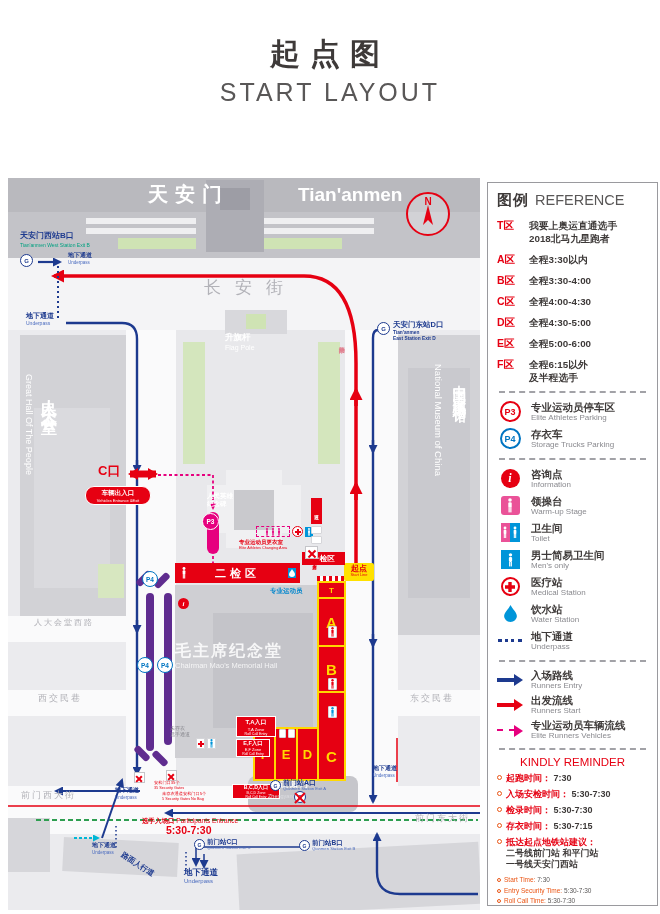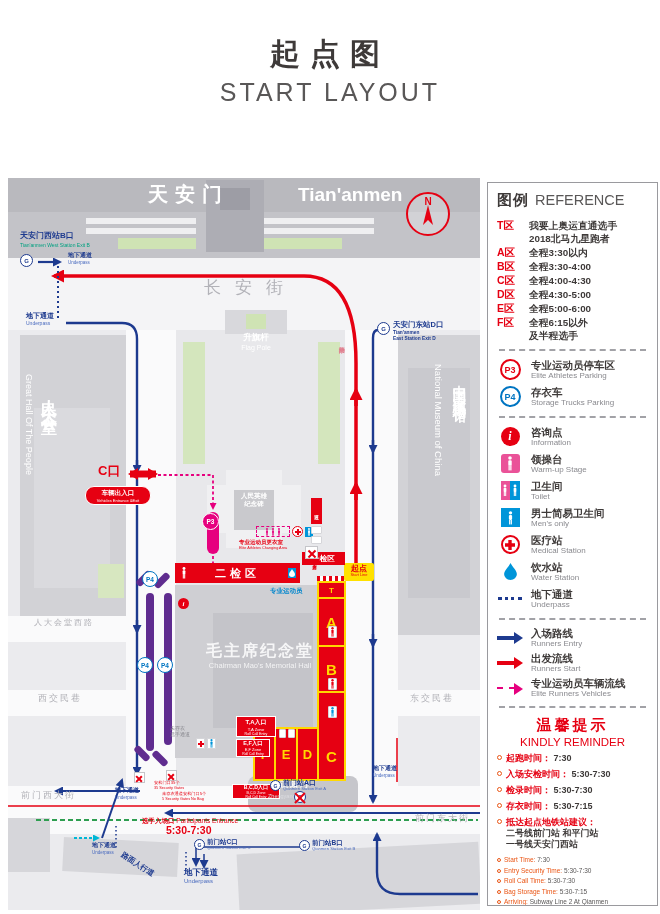--- a/index.html
+++ b/index.html
@@ -5,21 +5,21 @@
   *{margin:0;padding:0;box-sizing:border-box}
   html,body{background:#fff}
   body{width:660px;height:914px;position:relative;font-family:"Liberation Sans","DejaVu Sans",sans-serif;overflow:hidden}
   .page{position:absolute;inset:0;background:#fff}
   .titleblock{position:absolute;left:0;top:34px;width:660px;text-align:center}
   .t-cn{font-size:30px;font-weight:bold;color:#3e3a39;letter-spacing:10px}
   .t-en{font-size:25px;color:#595757;letter-spacing:3px;margin-top:3px}
   .map{position:absolute;left:8px;top:178px;width:472px;height:732px;background:#ebebee;overflow:hidden}
   .s{position:absolute}
   .t{position:absolute;white-space:nowrap;line-height:1.12}
-  .ctr{text-align:center;white-space:normal}
+  .ctr{white-space:normal}
   .v{writing-mode:vertical-rl;text-orientation:upright}
   .vr{writing-mode:vertical-rl}
   .cnb{color:#1d3a8f;font-weight:bold}
   .enb{color:#4a6bbf}
   .stn{color:#b2b2b8;letter-spacing:2px}
   .redt{color:#e60012}
   .routes{position:absolute;left:0;top:0}
   .metro{position:absolute;border:1.5px solid #1d3a8f;border-radius:50%;background:#fff;color:#1d3a8f;font-weight:bold;display:flex;align-items:center;justify-content:center}
   .badge{position:absolute;border-radius:50%;display:flex;align-items:center;justify-content:center;font-weight:bold}
   .p4b{background:#fff;border:1.5px solid #0075c2;color:#0075c2;font-size:6.5px}
@@ -39,21 +39,21 @@
   .zl{color:#ffd800;font-weight:bold}
   .startline{position:absolute;left:309px;top:398px;width:29px;height:5px;background:repeating-linear-gradient(90deg,#e60012 0 3px,#fff 3px 6px)}
   .startbadge{position:absolute;left:336px;top:385px;width:30px;height:18px;background:#ffe100;border-radius:2px;text-align:center;line-height:1}
   .compass{position:absolute;left:398px;top:14px;width:44px;height:44px;border:2.5px solid #e60012;border-radius:50%;background:rgba(255,255,255,.25);text-align:center}
   .ico{fill:currentColor;display:block}
   
   .legend{position:absolute;left:487px;top:182px;width:171px;height:724px;border:1px solid #9a9a9e;background:#fff;padding:8px 9px;overflow:hidden}
   .lg-hdr{display:flex;gap:6px;align-items:baseline}
   .lg-cn{font-size:15px;font-weight:bold;color:#3e3a39;letter-spacing:1px}
   .lg-en{font-size:14.5px;color:#595757}
-  .zrow{display:flex;margin-top:1px;line-height:13px}
+  .zrow{display:flex;margin-top:8px;line-height:13px}
   .ztag{width:32px;color:#e60012;font-weight:bold;font-size:10.5px;flex:none}
   .zdesc{font-size:9.8px;font-weight:bold;color:#3e3a39}
   .zdesc span{display:block}
   .lg-div{border-top:2px dashed #a2a2a7;margin:7px 2px 6px}
   .frow{display:flex;align-items:center;gap:8px;min-height:25px;margin-top:2px}
   .ficon{width:26px;display:flex;justify-content:center;align-items:center;flex:none}
   .fcn{font-size:10.5px;font-weight:bold;color:#3e3a39;line-height:12px}
   .fen{font-size:8px;color:#8a8a8f;line-height:10px}
   .pbadge{width:21px;height:21px;border-radius:50%;border:2px solid;font-size:9px;font-weight:bold;display:flex;align-items:center;justify-content:center}
   .pc-r{color:#e60012;border-color:#e60012}
@@ -650,21 +650,20 @@
     <div class="frow" style="min-height:23px">
       <span class="ficon">
           <span class="arrow arr-m"></span>
         </span>
       <span>
           <span class="fcn" style="display:block">专业运动员车辆流线</span>
           <span class="fen" style="display:block">Elite Runners Vehicles</span>
         </span>
     </div>
     <div class="lg-div"></div>
-    <div class="rt-cn">温馨提示</div>
     <div class="rt-en">KINDLY REMINDER</div>
     <div class="ri">
         <span class="rbul"></span>
         <span><span class="rlab">起跑时间：</span> <span class="rval">7:30</span></span>
       </div>
     <div class="ri">
         <span class="rbul"></span>
         <span><span class="rlab">入场安检时间：</span> <span class="rval">5:30-7:30</span></span>
       </div>
     <div class="ri">

